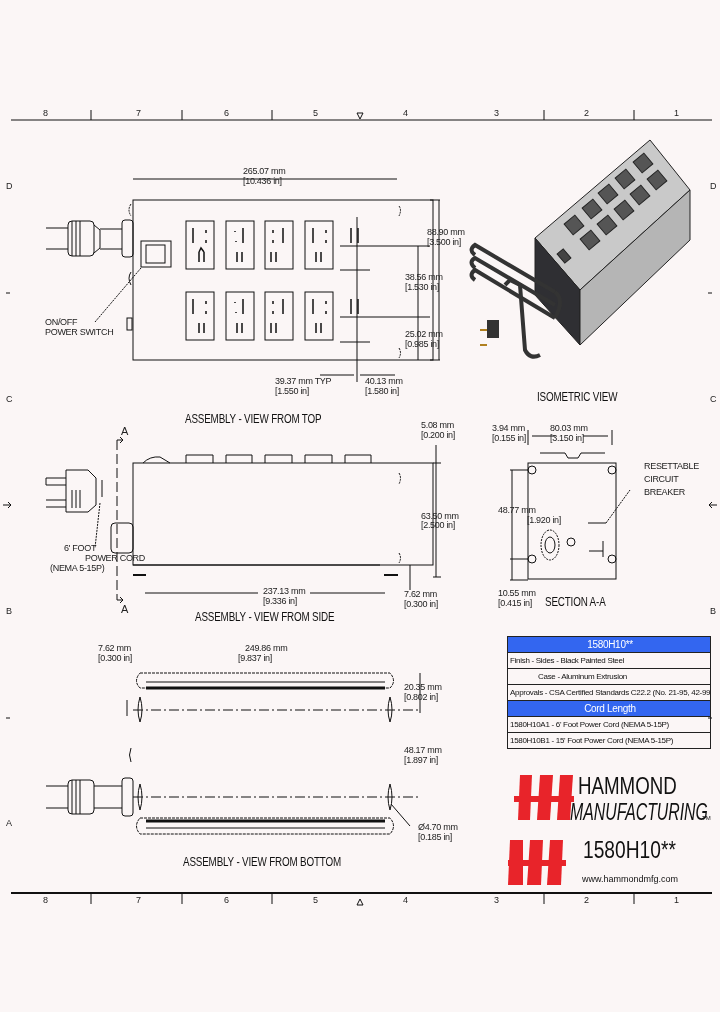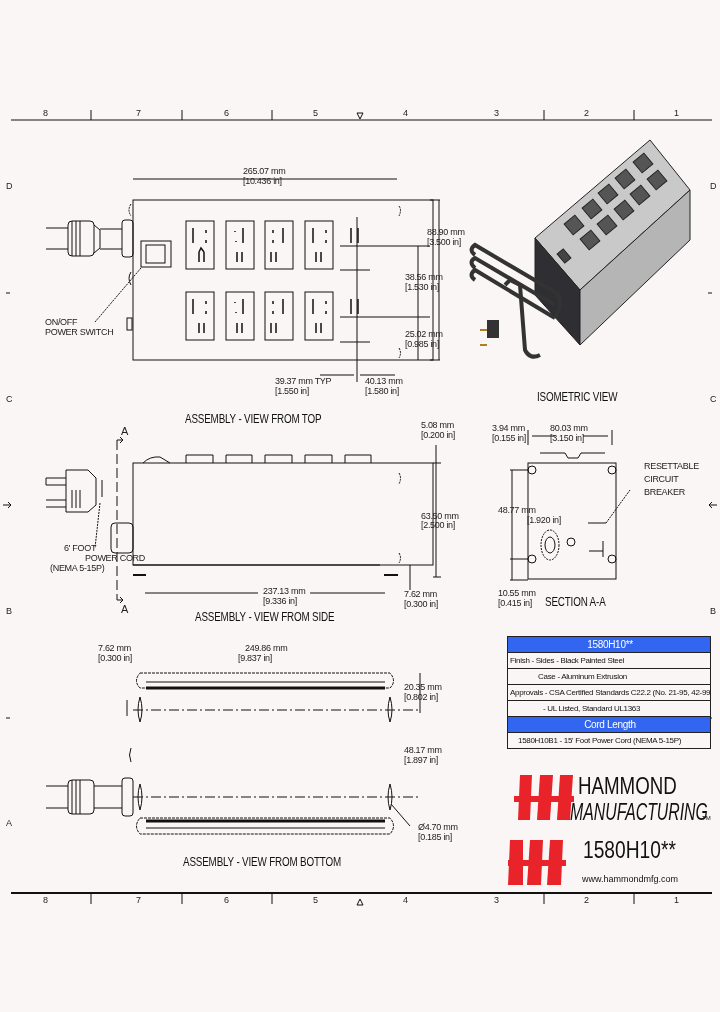--- a/index.html
+++ b/index.html
@@ -3,21 +3,21 @@
 <meta charset="utf-8">
 <style>
   html, body { margin:0; padding:0; }
   body { width:720px; height:1012px; background:#fbf6f6; position:relative; overflow:hidden; font-family:"Liberation Sans", sans-serif; color:#111; }
   .t { position:absolute; font-size:9px; line-height:10px; white-space:nowrap; font-family:"Liberation Sans", sans-serif; color:#222; letter-spacing:-0.3px; }
   .t.c { text-align:left; }
   .title { position:absolute; font-size:12px; white-space:nowrap; font-family:"Liberation Sans", sans-serif; transform:scaleX(0.82); transform-origin:left top; letter-spacing:-0.2px; }
   svg { position:absolute; left:0; top:0; }
   .spec { position:absolute; left:507px; top:636px; width:202px; border:1px solid #222; font-size:8px; }
   .spec .row { height:15px; border-bottom:1px solid #222; line-height:15px; white-space:nowrap; overflow:hidden; padding-left:2px; letter-spacing:-0.3px; }
-  .spec .row:last-child { border-bottom:none;margin-left:8px; }
+  .spec .row:last-child { border-bottom:none; }
   .spec .hdr { background:#3366f0; color:#fff; text-align:center; font-size:10px; }
   .logo-txt { position:absolute; font-family:"Liberation Sans", sans-serif; color:#111; white-space:nowrap; }
 </style>
 </head>
 <body>
 
 <svg width="720" height="1012" viewBox="0 0 720 1012">
 
   <g stroke="#111" stroke-width="1" fill="none">
     <line x1="11" y1="120" x2="712" y2="120"></line>
@@ -319,22 +319,22 @@
 <div class="t" style="left:644px;top:461px;">RESETTABLE</div>
 <div class="t" style="left:644px;top:474px;">CIRCUIT</div>
 <div class="t" style="left:644px;top:487px;">BREAKER</div>
 <div class="title" style="left:545px;top:595px;">SECTION A-A</div>
 
 <div class="spec">
   <div class="row hdr">1580H10**</div>
   <div class="row">Finish - Sides - Black Painted Steel</div>
   <div class="row" style="padding-left:30px;">Case - Aluminum Extrusion</div>
   <div class="row">Approvals - CSA Certified Standards C22.2 (No. 21-95, 42-99)</div>
-  <div class="row" style="padding-left:35px;">- UL Listed, Standard UL1363</div>
   <div class="row hdr">Cord Length</div>
+  <div class="row">1580H10A1 - 6' Foot Power Cord (NEMA 5-15P)</div>
   <div class="row">1580H10B1 - 15' Foot Power Cord (NEMA 5-15P)</div>
 </div>
 
 <div class="logo-txt" style="left:578px;top:772px;font-size:24px;transform:scaleX(0.78);transform-origin:left top;">HAMMOND</div>
 <div class="logo-txt" style="left:570px;top:798px;font-size:24px;font-style:italic;transform:scaleX(0.66);transform-origin:left top;">MANUFACTURING</div>
 <div class="logo-txt" style="left:702px;top:815px;font-size:6px;">TM</div>
 <div class="logo-txt" style="left:583px;top:836px;font-size:24px;transform:scaleX(0.8);transform-origin:left top;">1580H10**</div>
 <div class="logo-txt" style="left:582px;top:874px;font-size:9px;">www.hammondmfg.com</div>
 
 </body></html>

